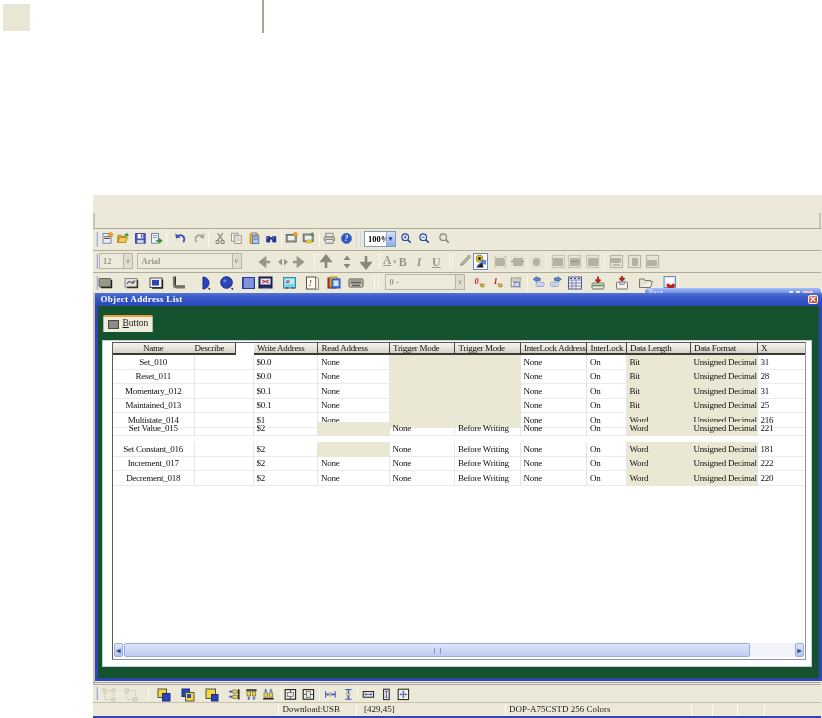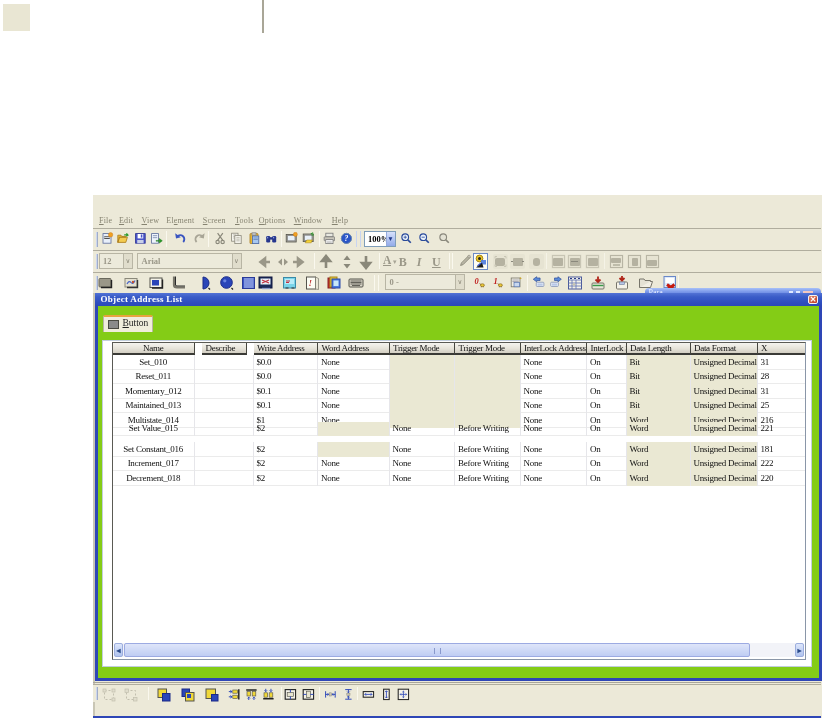--- a/index.html
+++ b/index.html
@@ -39,21 +39,21 @@
   font-size:6.5px; line-height:13px; text-align:center; font-family:"Liberation Sans",sans-serif;}
 .cmbg { background:#eceadb; border:1px solid #b8b5a4; color:#9a9788;}
 .cmbg .cmbarr { background:#e0ddcc; border-left:1px solid #b8b5a4; color:#8a8778; }
 .gico { position:absolute; width:15px; height:15px; top:3px; background:#e6e3d2; border-radius:2px; }
 .gico i { position:absolute; left:2.5px; top:3.5px; right:2.5px; bottom:3.5px; background:#b5b2a1; display:block; border-radius:1px;}
 #param { left:551.5px; top:93px; width:176px; height:7px; border-radius:4px 4px 0 0;
   background:linear-gradient(180deg,#a8c0f8 0%,#7694e8 60%,#6a8ae0 100%); }
 #param b { position:absolute; left:4px; top:0px; color:#eef2ff; font-size:8px; font-weight:normal;}
 #param i { position:absolute; right:8px; top:2.5px; width:24px; height:3px; display:block;
   background:linear-gradient(90deg,#dfe8ff 0 4px,transparent 4px 7px,#dfe8ff 7px 11px,transparent 11px 14px,#f4c8c0 14px 24px); }
-#dlg { left:1.5px; top:97.5px; width:727px; height:388.5px; background:#84cc16;
+#dlg { left:1.5px; top:97.5px; width:727px; height:388.5px; background:#14532d;
   border-left:3px solid #2e46b6; border-right:3.5px solid #2e46b6; border-bottom:3.5px solid #2e46b6; }
 #dlgtitle { position:absolute; left:-3px; top:0; width:727px; height:13.5px;
   background:linear-gradient(180deg,#5373d5 0%,#3a5cc8 30%,#2f4fc0 70%,#2b48b8 100%); }
 #dlgtitle b { position:absolute; left:6px; top:1px; color:#fff; font-size:9px; letter-spacing:0.3px;}
 #dlgx { position:absolute; left:713.5px; top:2.5px; width:10px; height:9px; border-radius:2px;
   background:linear-gradient(135deg,#e08468,#c03a22); border:1px solid #f4f4f4; color:#fff;
   font-size:8px; line-height:7px; text-align:center; font-weight:bold; font-family:"Liberation Sans",sans-serif;}
 #tab { position:absolute; left:5px; top:22.5px; width:50px; height:16.5px; background:#f0eddc;
   border:1px solid #b8b5a4; border-top:2.5px solid #e8a33d; border-bottom:none; border-radius:2px 2px 0 0;}
 #tab i { position:absolute; left:4px; top:2.5px; width:11px; height:9px; background:#8a8a8a; border:1px solid #4a4a42; display:block; }
@@ -88,31 +88,20 @@
 .s8 { transform:scale(0.8); transform-origin:left top; }
 .s85 { transform:scale(0.85); transform-origin:left top; }
 </style></head>
 <body>
 <div id="blurwrap">
 <div class="abs" id="sq"></div>
 <div class="abs" id="vline"></div>
 <div class="abs" id="win">
   <div class="abs" id="winleft"></div>
   <div class="abs" id="winright"></div>
-  <div class="abs" id="menubar">
-    <span style="left:6px"><u>F</u>ile</span>
-    <span style="left:26px"><u>E</u>dit</span>
-    <span style="left:48.5px"><u>V</u>iew</span>
-    <span style="left:73.3px">El<u>e</u>ment</span>
-    <span style="left:109.8px"><u>S</u>creen</span>
-    <span style="left:142px"><u>T</u>ools</span>
-    <span style="left:165.8px"><u>O</u>ptions</span>
-    <span style="left:200.8px"><u>W</u>indow</span>
-    <span style="left:238.8px"><u>H</u>elp</span>
-  </div>
   <div class="tbdiv abs" style="top:33px"></div>
   <div class="tb abs" id="tb1" style="top:34px; height:21px">
     <span class="grip"></span>
     <i class="ic s8" style="left:8px">
           <svg width="16" height="16">
             <rect x="2.5" y="2" width="10" height="12" fill="#e8effa" stroke="#5a6a9a"></rect>
             <rect x="4" y="5.5" width="7" height="3" fill="#2a2a2a"></rect>
             <rect x="4" y="6.5" width="7" height="1" fill="#fff"></rect>
             <circle cx="12" cy="3.5" r="2.8" fill="#f0a020" stroke="#c87010" stroke-width="0.5"></circle>
           </svg>
@@ -546,23 +535,23 @@
           <span id="dlgx">✕</span>
         </div>
     <div id="tab">
           <i></i>
           <span><u>B</u>utton</span>
         </div>
     <div id="panel">
       <div id="grid">
 <div id="thead">
 <div class="hc" style="left:0px;width:81.5px;text-align:center;padding-left:0">Name</div>
-<div class="hc" style="left:89px;width:45px">Describe</div>
+<div class="hc" style="left:78px;width:45px">Describe</div>
 <div class="hc" style="left:140.5px;width:64.5px">Write Address</div>
-<div class="hc" style="left:205.0px;width:71.5px">Word Address</div>
+<div class="hc" style="left:205.0px;width:71.5px">Read Address</div>
 <div class="hc" style="left:276.5px;width:65.5px">Trigger Mode</div>
 <div class="hc" style="left:342.0px;width:65.5px">Trigger Mode</div>
 <div class="hc" style="left:407.5px;width:66.5px">InterLock Address</div>
 <div class="hc" style="left:474.0px;width:39.5px">InterLock S</div>
 <div class="hc" style="left:513.5px;width:64px">Data Length</div>
 <div class="hc" style="left:577.5px;width:67px">Data Format</div>
 <div class="hc" style="left:644.5px;width:49px">X</div>
 </div>
 <div id="rowsbox">
 <div class="row" style="top:12.5px">
@@ -796,15 +785,27 @@
             <path d="M8 3.5 L8 12.5 M6.5 5 L8 3.5 L9.5 5 M6.5 11 L8 12.5 L9.5 11" stroke="#2a45b8" stroke-width="1.1" fill="none"></path>
           </svg>
         </i>
     <i class="ic s8" style="left:303.5px; top:3px">
           <svg width="16" height="16">
             <rect x="1.5" y="1.5" width="13" height="13" fill="#f4f2e8" stroke="#222" stroke-width="1.3"></rect>
             <path d="M4 8 L12 8 M5 6.8 L4 8 L5 9.2 M11 6.8 L12 8 L11 9.2 M8 4 L8 12 M6.8 5 L8 4 L9.2 5 M6.8 11 L8 12 L9.2 11" stroke="#2a45b8" stroke-width="1" fill="none"></path>
           </svg>
         </i>
   </div>
+  <div class="abs" id="statusbar">
+    <span class="sdiv" style="left:185px"></span>
+    <span style="left:189.5px">Download:USB</span>
+    <span class="sdiv" style="left:263px"></span>
+    <span style="left:271px">[429,45]</span>
+    <span class="sdiv" style="left:411.5px"></span>
+    <span style="left:416px">DOP-A75CSTD 256 Colors</span>
+    <span class="sdiv" style="left:598px"></span>
+    <span class="sdiv" style="left:619px"></span>
+    <span class="sdiv" style="left:644px"></span>
+    <span class="sdiv" style="left:671px"></span>
+  </div>
   <div class="abs" id="winbottom"></div>
 </div>
 </div>
 
 </body></html>

